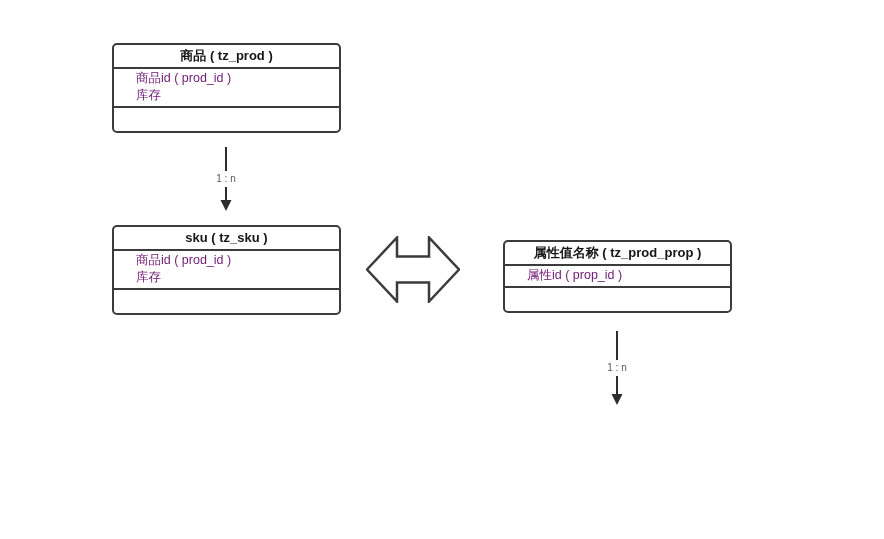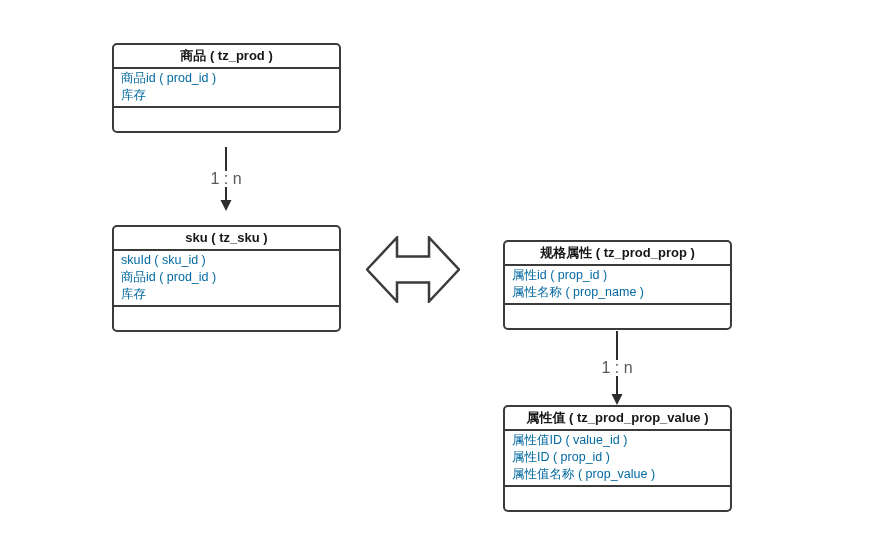--- a/index.html
+++ b/index.html
@@ -33,23 +33,23 @@
     font-weight: bold;
     color: #161616;
     text-align: center;
     line-height: 22px;
     border-bottom: 2px solid #3b3b3b;
     white-space: nowrap;
     overflow: hidden;
   }
   .table-fields {
     border-bottom: 2px solid #3b3b3b;
-    padding: 1px 6px 2px 7px;
+    padding: 1px 6px 2px 22px;
     font-size: 12.5px;
-    color: #0369a1;
+    color: #701a75;
   }
   .field-row {
     line-height: 17px;
     white-space: nowrap;
     overflow: hidden;
   }
   .table-footer {
     height: 23px;
   }
   .t-prod            { left: 112px; top: 43px;  }
@@ -63,21 +63,21 @@
     overflow: visible;
   }
   .arrow-prod-sku        { left: 216px; top: 147px; }
   .arrow-prop-value      { left: 607px; top: 331px; }
   .cardinality-label {
     position: absolute;
     width: 56px;
     height: 16px;
     line-height: 16px;
     text-align: center;
-    font-size: 16px;
+    font-size: 10px;
     color: #595959;
     background: #ffffff;
   }
   .label-prod-sku   { left: 198px; top: 171px; }
   .label-prop-value { left: 589px; top: 360px; }
 
   
   .double-arrow {
     position: absolute;
     left: 366px; top: 236px;
@@ -99,49 +99,38 @@
 
   <svg class="rel-arrow arrow-prod-sku" width="20" height="64" viewBox="0 0 20 64">
     <line x1="10" y1="0" x2="10" y2="55" stroke="#2d2d2d" stroke-width="2"></line>
     <polygon points="4.5,53 15.5,53 10,64" fill="#2d2d2d"></polygon>
   </svg>
   <div class="cardinality-label label-prod-sku">1 : n</div>
 
   <div class="entity-table t-sku">
     <div class="table-header">sku ( tz_sku )</div>
     <div class="table-fields">
-      <div class="field-row">skuId ( sku_id )</div>
       <div class="field-row">商品id ( prod_id )</div>
       <div class="field-row">库存</div>
     </div>
     <div class="table-footer"></div>
   </div>
 
   <svg class="double-arrow" width="94" height="67" viewBox="0 0 94 67">
     <polygon points="1,33.5 31,1.5 31,20.5 63,20.5 63,1.5 93,33.5 63,65.5 63,46.5 31,46.5 31,65.5" fill="#ffffff" stroke="#3b3b3b" stroke-width="2.5" stroke-linejoin="miter"></polygon>
   </svg>
 
   <div class="entity-table t-prod-prop">
-    <div class="table-header">规格属性 ( tz_prod_prop )</div>
+    <div class="table-header">属性值名称 ( tz_prod_prop )</div>
     <div class="table-fields">
       <div class="field-row">属性id ( prop_id )</div>
-      <div class="field-row">属性名称 ( prop_name )</div>
     </div>
     <div class="table-footer"></div>
   </div>
 
   <svg class="rel-arrow arrow-prop-value" width="20" height="74" viewBox="0 0 20 74">
     <line x1="10" y1="0" x2="10" y2="65" stroke="#2d2d2d" stroke-width="2"></line>
     <polygon points="4.5,63 15.5,63 10,74" fill="#2d2d2d"></polygon>
   </svg>
   <div class="cardinality-label label-prop-value">1 : n</div>
 
-  <div class="entity-table t-prod-prop-value">
-    <div class="table-header">属性值 ( tz_prod_prop_value )</div>
-    <div class="table-fields">
-      <div class="field-row">属性值ID ( value_id )</div>
-      <div class="field-row">属性ID ( prop_id )</div>
-      <div class="field-row">属性值名称 ( prop_value )</div>
-    </div>
-    <div class="table-footer"></div>
-  </div>
 
 </div>
 
 </body></html>

